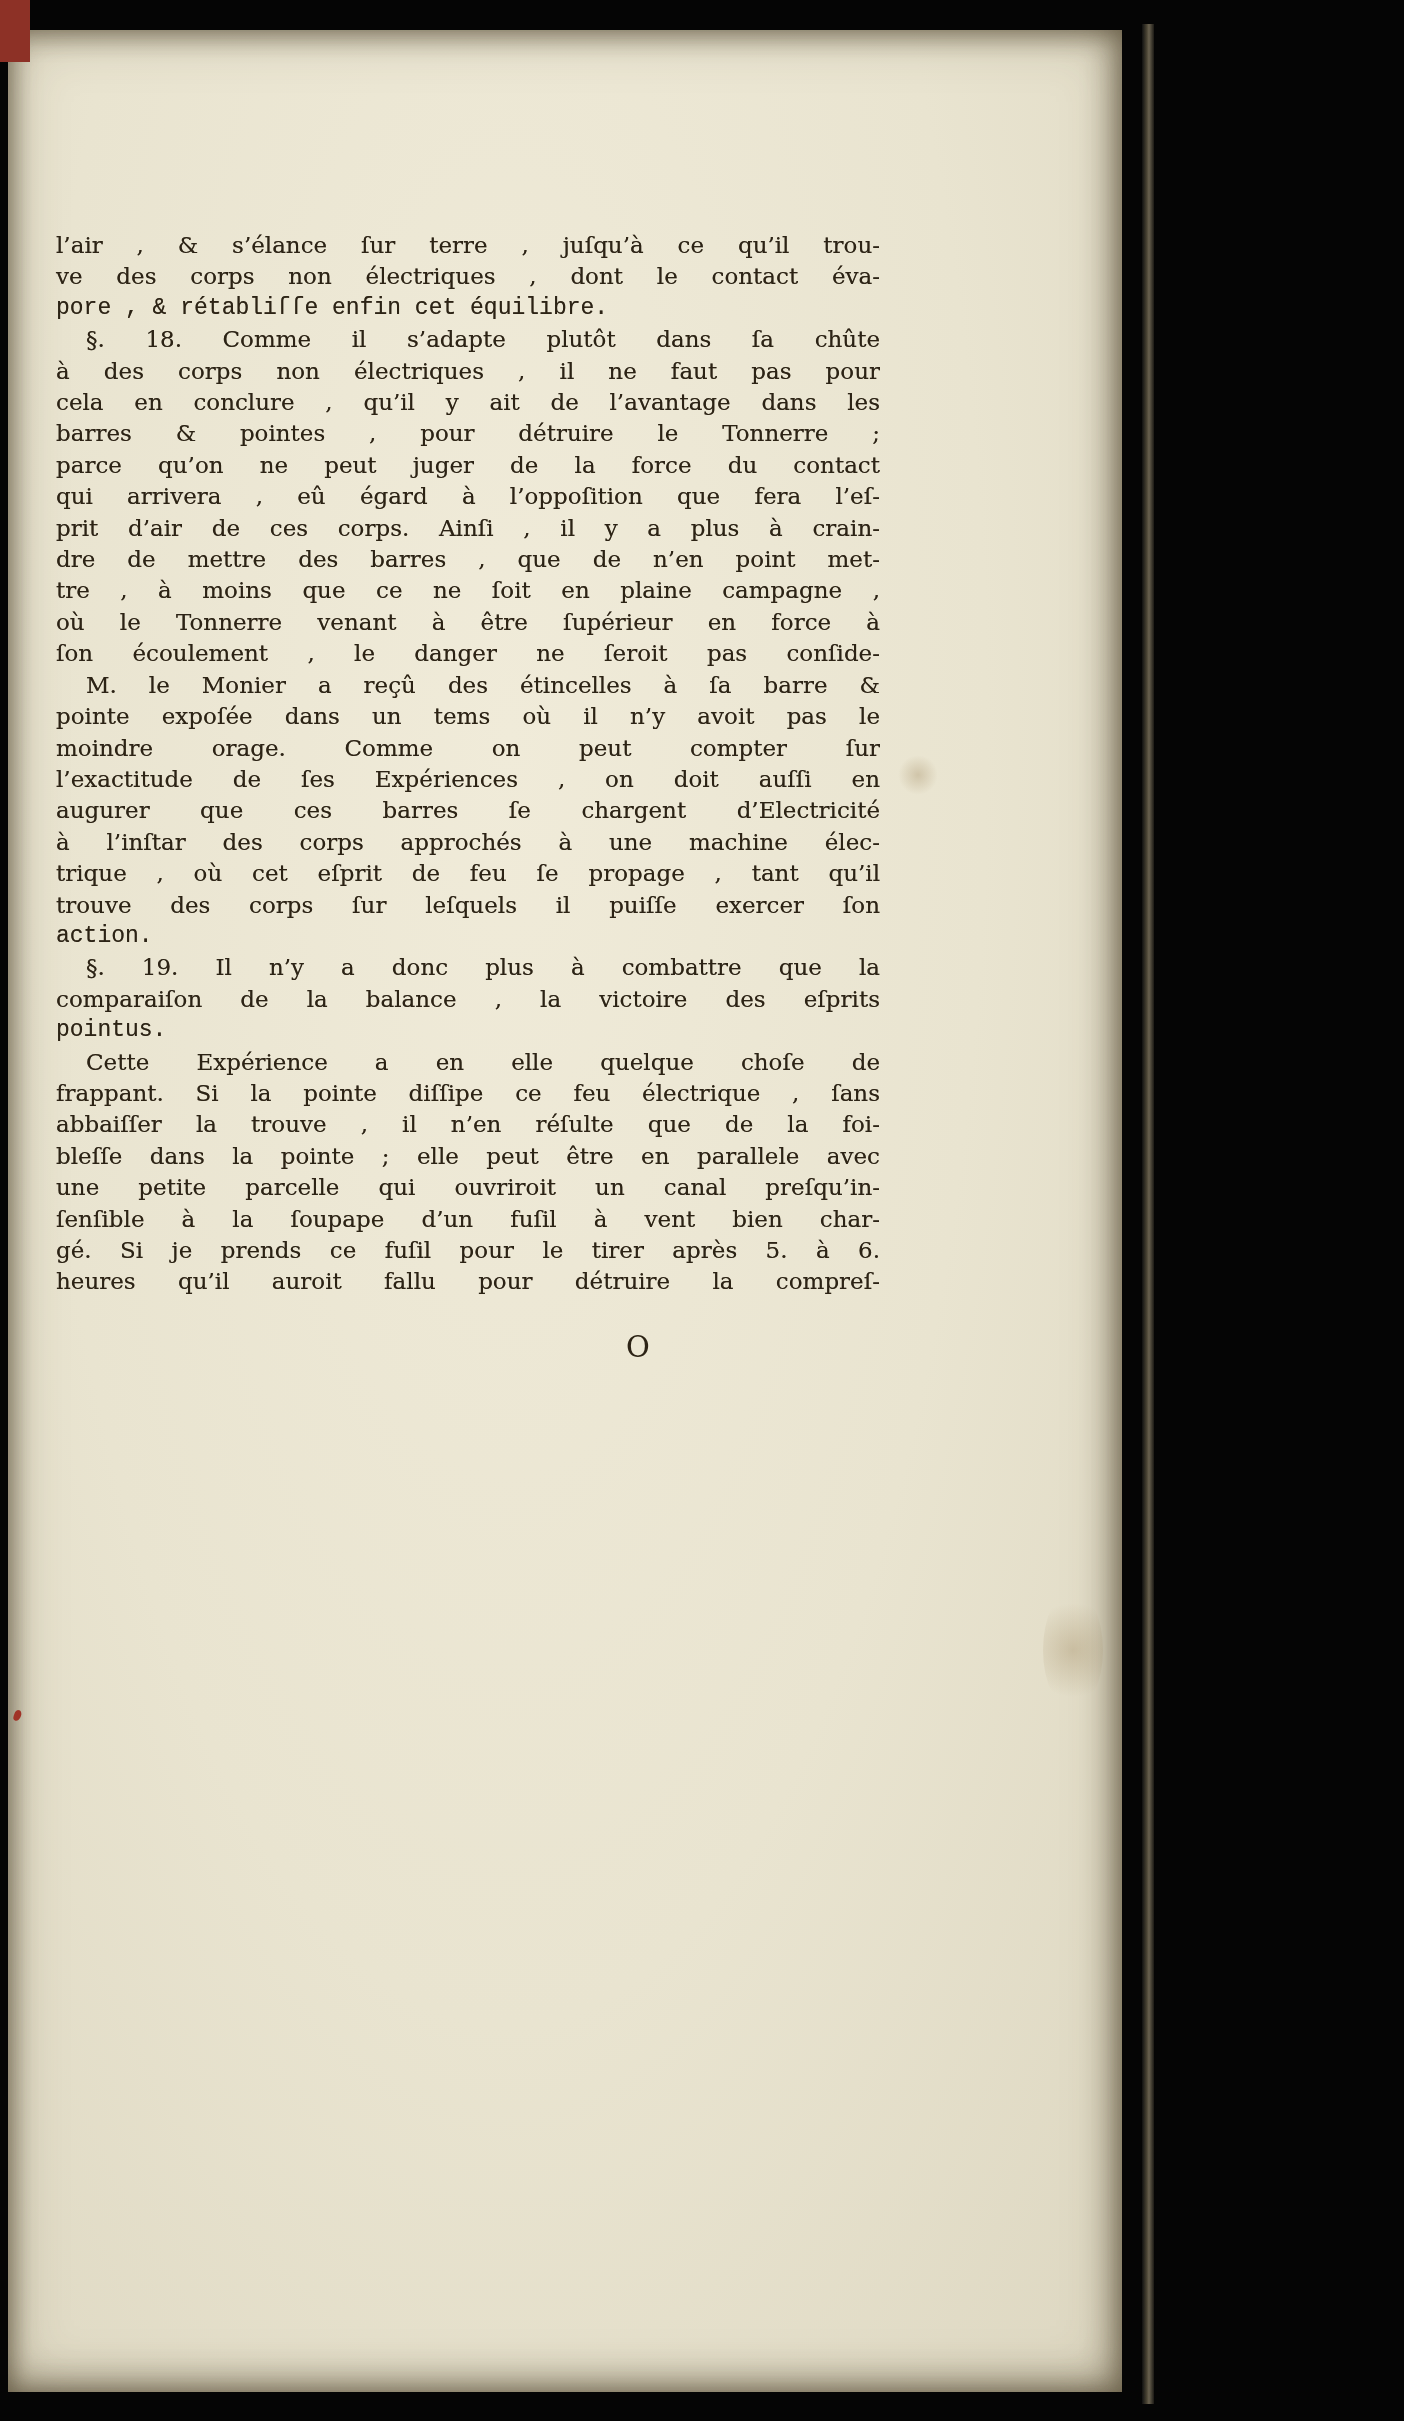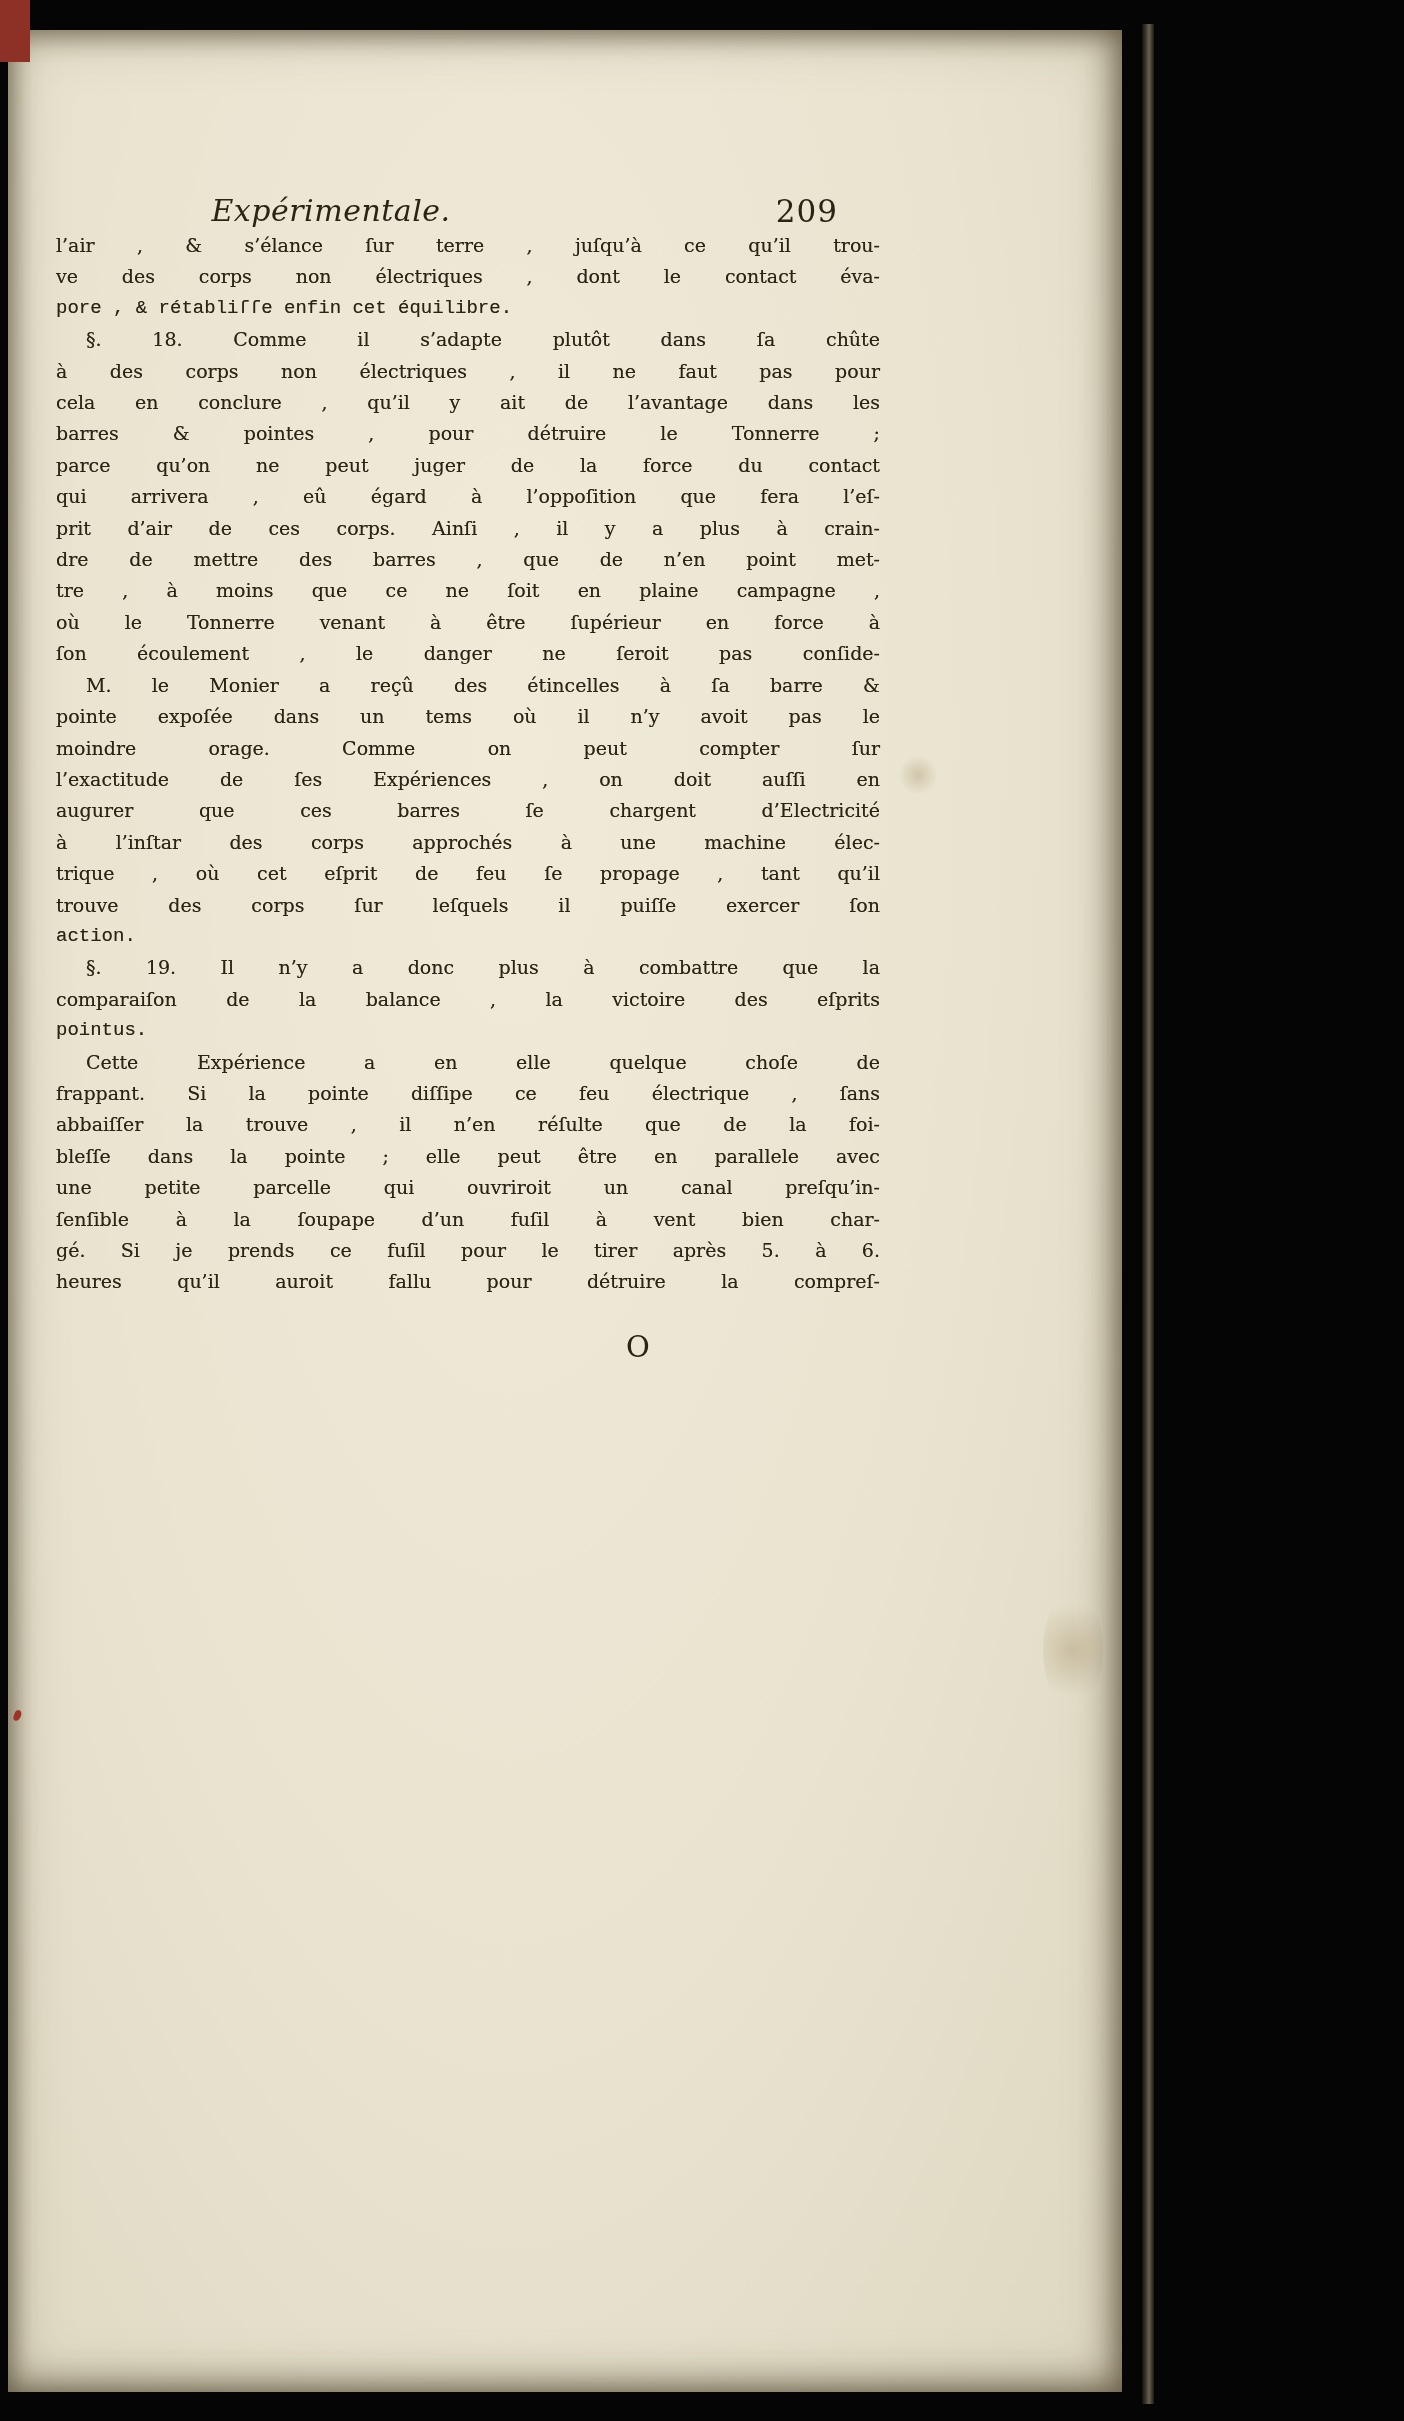--- a/index.html
+++ b/index.html
@@ -73,21 +73,21 @@
   .folio{
     position:absolute;
     right:42px;top:0;
     font-size:31px;
     letter-spacing:1px;
   }
   .textblock{
     position:absolute;
     left:48px;top:200px;
     width:824px;
-    font-size:19px;
+    font-size:23px;
     line-height:31.4px;
     color:var(--ink);
     text-shadow:0 0 0.6px rgba(44,35,21,0.55);
   }
   .line{
     text-align:justify;
     text-align-last:justify;
     white-space:normal;
   }
   .line.last{
@@ -113,24 +113,20 @@
 <body>
 
 <div>
 
   <div class="fore-edge"></div>
 
   <div class="page">
     <div class="stain s1"></div>
     <div class="stain s2"></div>
 
-    <div class="header">
-      <span class="running-title">Expérimentale.</span>
-      <span class="folio">209</span>
-    </div>
 
     <div class="textblock" id="textblock">
         <div class="line">l’air , &amp; s’élance ſur terre , juſqu’à ce qu’il trou-</div>
         <div class="line">ve des corps non électriques , dont le contact éva-</div>
         <div class="line last">pore , &amp; rétabliſſe enfin cet équilibre.</div>
         <div class="line indent">§. 18. Comme il s’adapte plutôt dans ſa chûte</div>
         <div class="line">à des corps non électriques , il ne faut pas pour</div>
         <div class="line">cela en conclure , qu’il y ait de l’avantage dans les</div>
         <div class="line">barres &amp; pointes , pour détruire le Tonnerre ;</div>
         <div class="line">parce qu’on ne peut juger de la force du contact</div>

